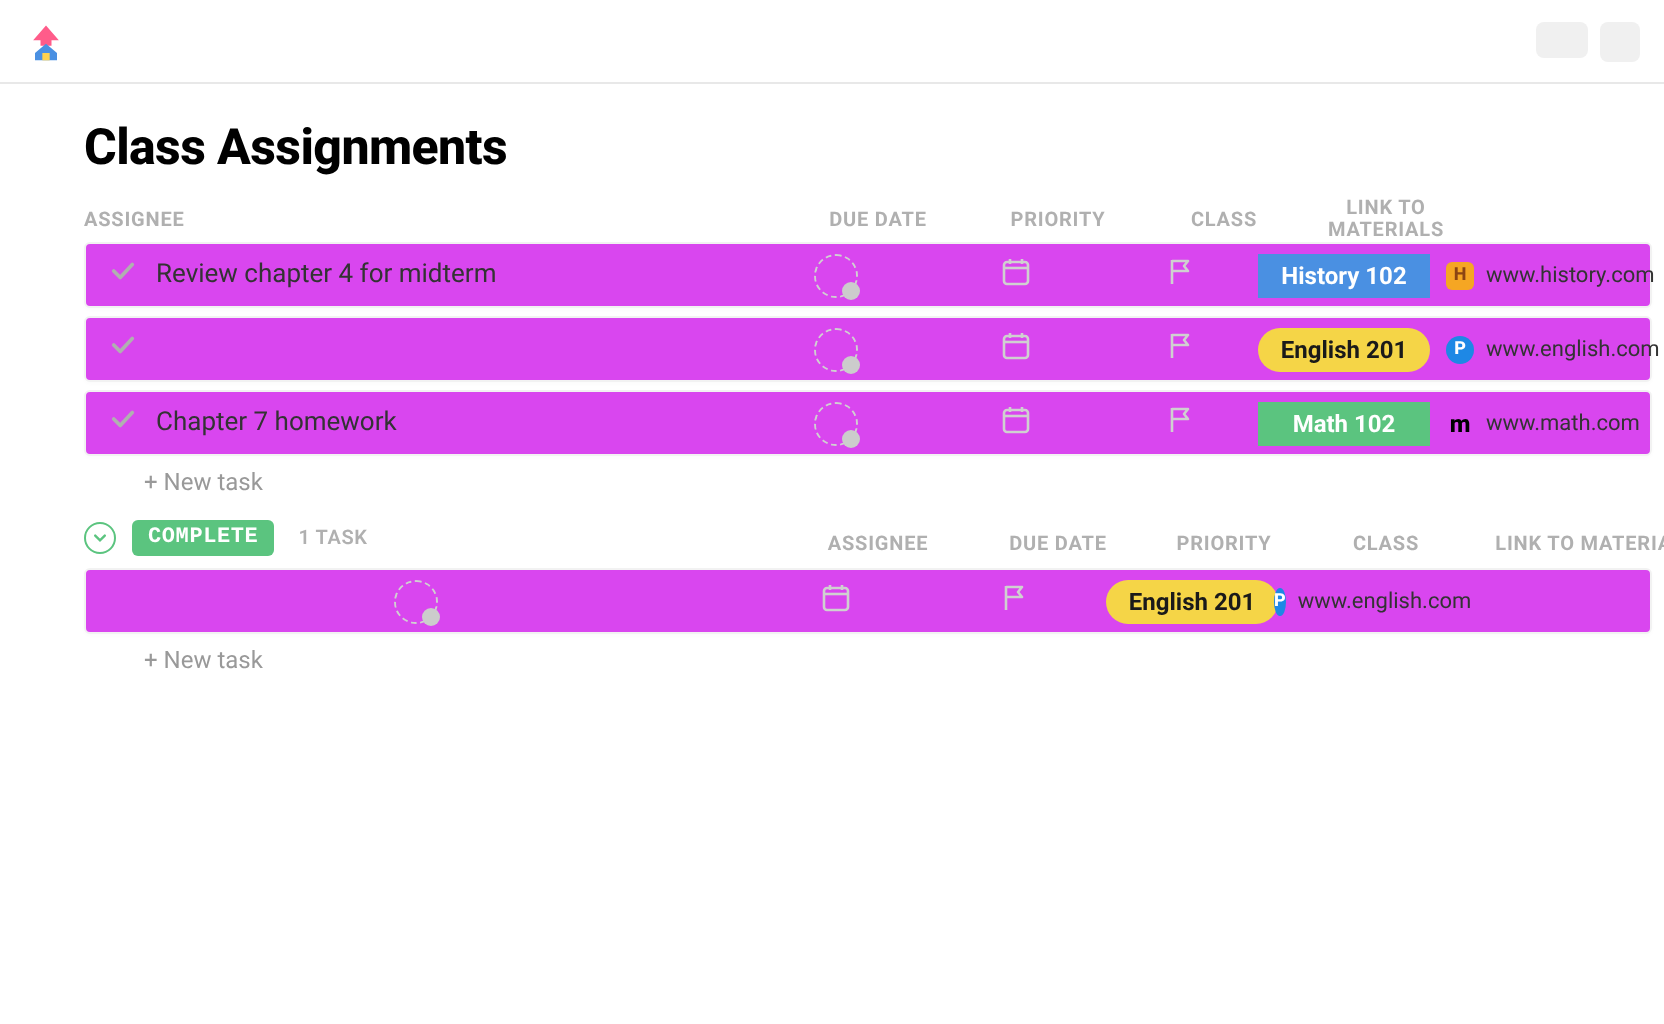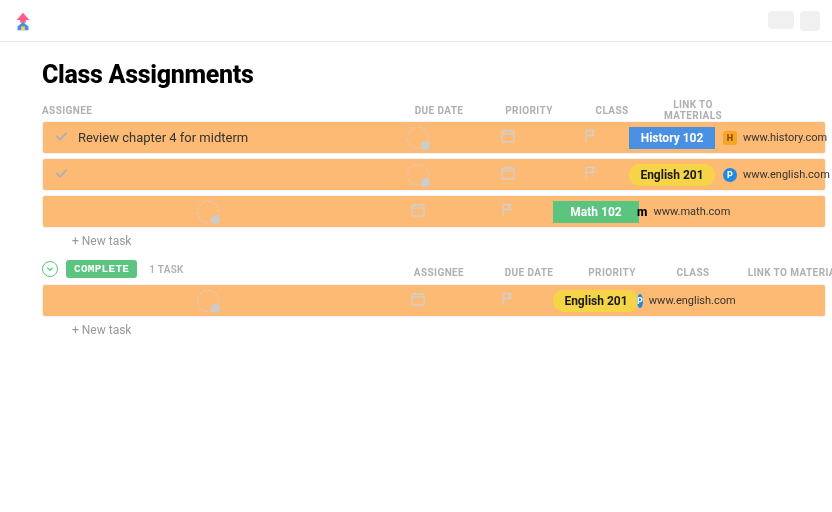--- a/index.html
+++ b/index.html
@@ -16,21 +16,21 @@
 .columns > div:first-child { text-align: left; }
 .group { padding-left: 20px; }
 .group-header { display: flex; align-items: center; gap: 8px; margin-bottom: 6px; }
 .chevron-circle { width: 16px; height: 16px; border: 1.5px solid #ccc; border-radius: 50%; display: flex; align-items: center; justify-content: center; cursor: pointer; }
 .chevron-circle.green { border-color: #5bc47f; }
 .chevron-circle svg { width: 8px; height: 8px; }
 .status-label { font-size: 11px; font-weight: 700; padding: 3px 8px; border-radius: 3px; letter-spacing: 0.3px; }
 .status-label.todo { background: #d8d8d8; color: #7a7a7a; }
 .status-label.complete { background: #5bc47f; color: #fff; font-family: Liberation Mono, monospace; }
 .task-count { font-size: 10px; font-weight: 600; color: #b0b0b0; letter-spacing: 0.3px; margin-left: 4px; }
-.row { display: grid; grid-template-columns: 330px 90px 90px 76px 86px 124px; align-items: center; background: #fdba74; border: 1px solid #f2f2f2; border-radius: 3px; margin: 0 6px 4px 22px; height: 33px; box-shadow: 0 1px 2px rgba(0,0,0,0.02); }
+.row { display: grid; grid-template-columns: 330px 90px 90px 76px 86px 124px; align-items: center; background: #d946ef; border: 1px solid #f2f2f2; border-radius: 3px; margin: 0 6px 4px 22px; height: 33px; box-shadow: 0 1px 2px rgba(0,0,0,0.02); }
 .row-name { display: flex; align-items: center; gap: 10px; padding-left: 12px; font-size: 13px; color: #333; }
 .check { width: 13px; height: 13px; color: #b0b0b0; flex-shrink: 0; }
 .check.green { color: #5bc47f; }
 .assignee-cell, .date-cell, .priority-cell { display: flex; justify-content: center; align-items: center; }
 .assignee { width: 22px; height: 22px; border: 1.5px dashed #d0d0d0; border-radius: 50%; position: relative; }
 .assignee::after { content: ""; position: absolute; right: -2px; bottom: -2px; width: 9px; height: 9px; background: #ccc; border-radius: 50%; }
 .date-icon, .flag-icon { width: 16px; height: 16px; color: #d0d0d0; }
 .class-badge { font-size: 12px; font-weight: 700; color: #1a1a1a; width: 86px; height: 22px; display: flex; align-items: center; justify-content: center; }
 .badge-blue { background: #4a90e2; color: #fff; }
 .badge-yellow { background: #f5d547; border-radius: 13px; }
@@ -121,20 +121,26 @@
               <path d="M3 2 V14 M3 2.5 H11 L9 5 L11 7.5 H3" stroke="currentColor" fill="none" stroke-width="1.3" stroke-linejoin="round"></path>
             </svg></span>
         </div>
         <div class="class-badge badge-yellow">English 201</div>
         <div class="link-cell">
           <span class="link-icon blue">P</span>
           <span>www.english.com</span>
         </div>
       </div>
       <div class="row">
+        <div class="row-name">
+          <span><svg viewBox="0 0 14 14" class="check">
+              <path d="M2 7 L5.5 10.5 L12 3.5" stroke="currentColor" stroke-width="2" fill="none" stroke-linecap="round" stroke-linejoin="round"></path>
+            </svg></span>
+          <span>Chapter 7 homework</span>
+        </div>
         <div class="assignee-cell">
           <div class="assignee"></div>
         </div>
         <div class="date-cell">
           <span><svg viewBox="0 0 16 16" class="date-icon">
               <rect x="2" y="3" width="12" height="11" rx="1.5" stroke="currentColor" fill="none" stroke-width="1.3"></rect>
               <line x1="2" y1="6" x2="14" y2="6" stroke="currentColor" stroke-width="1.3"></line>
               <line x1="5" y1="1.5" x2="5" y2="4" stroke="currentColor" stroke-width="1.3"></line>
               <line x1="11" y1="1.5" x2="11" y2="4" stroke="currentColor" stroke-width="1.3"></line>
             </svg></span>

